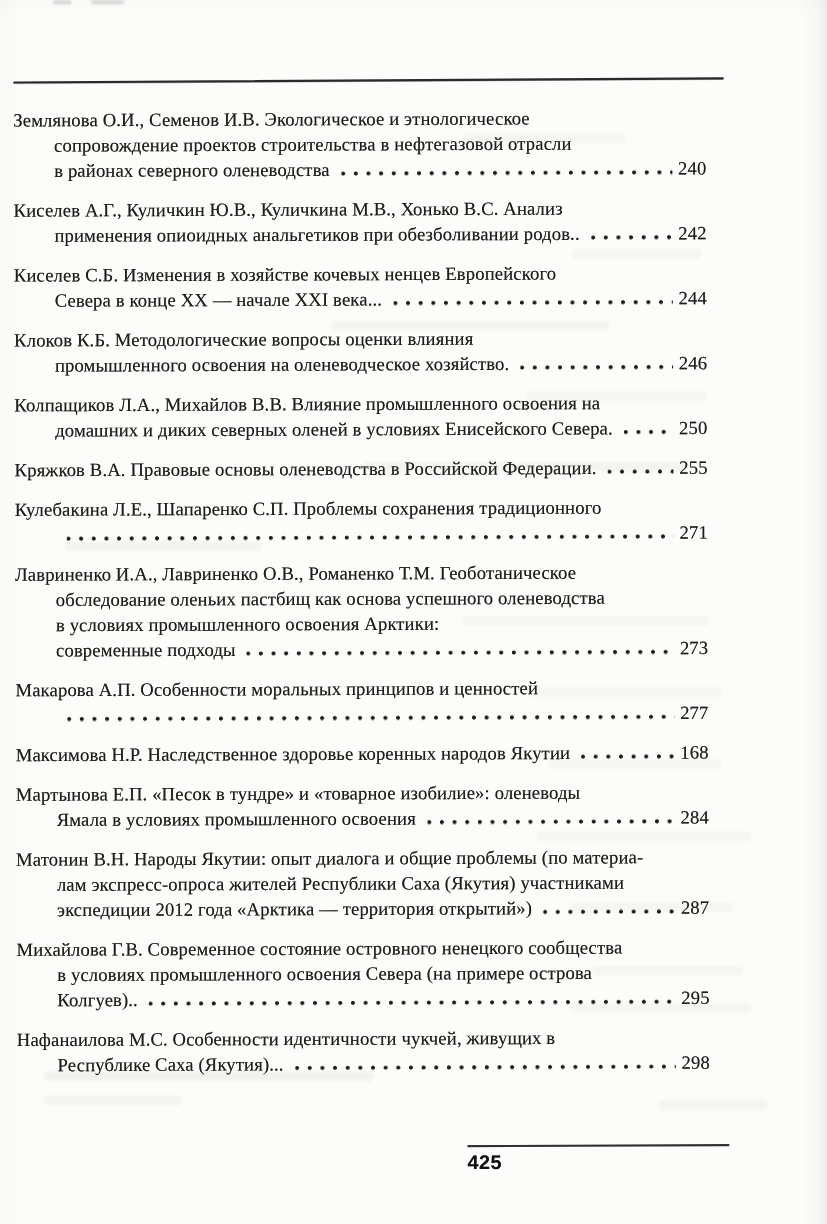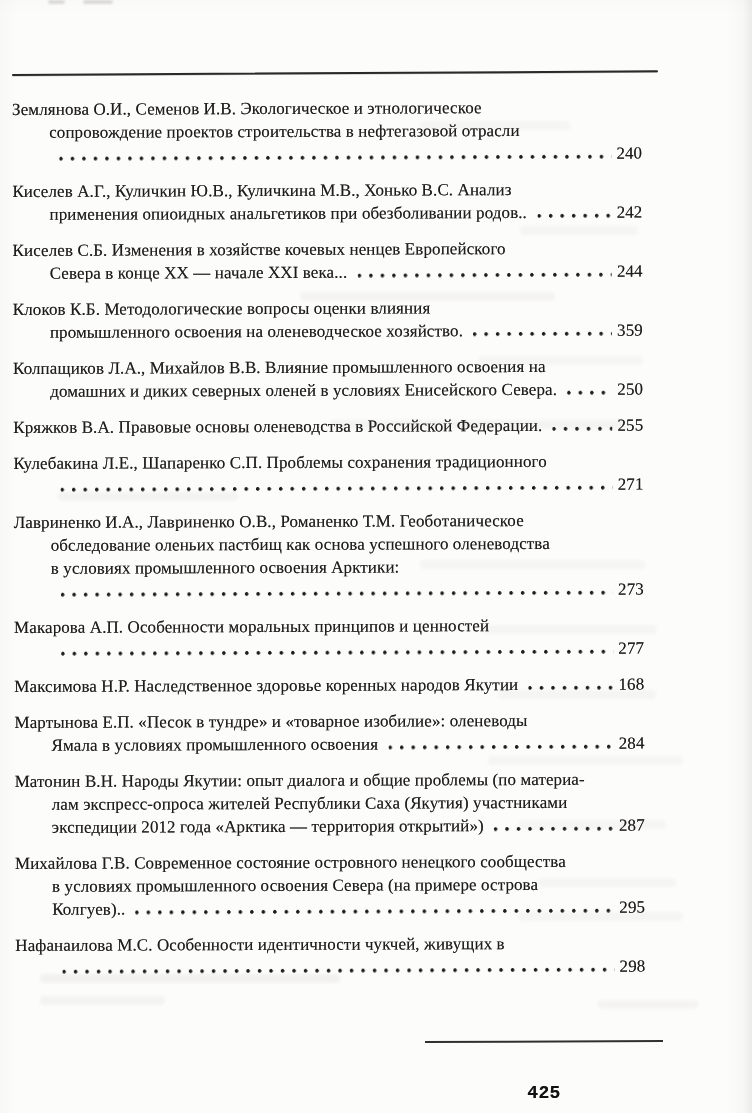--- a/index.html
+++ b/index.html
@@ -37,25 +37,24 @@
     flex:1 1 auto;min-width:12px;height:4px;margin:0 5px 0 10px;
     background-image:radial-gradient(circle at 1.7px 1.9px, var(--ink,#1f1d1b) 1.5px, rgba(0,0,0,0) 2.1px);
     background-size:11.5px 4px;background-repeat:repeat-x;background-position:left bottom;
   }
   .pg{flex:0 0 auto;white-space:nowrap;}
   .footer-rule{
     position:absolute;left:425px;top:1041px;width:238px;height:2.2px;
     background:#303030;transform:rotate(-0.25deg);transform-origin:left center;
   }
   .folio{
-    position:absolute;left:425px;top:1047px;width:238px;text-align:center;
-    font-family:Liberation Mono, monospace;font-weight:bold;font-size:18px;
+    position:absolute;left:425px;top:1047px;width:238px;text-align:left;
+    font-family:Liberation Sans, sans-serif;font-weight:bold;font-size:18px;
     color:#121212;letter-spacing:0.4px;
     text-shadow:0 0 0.4px rgba(0,0,0,0.55);
-    margin-top:36px;
   }
   .ghost{
     position:absolute;height:9px;border-radius:4px;
     background:rgba(110,105,100,1);filter:blur(1.6px);
   }
   .smudge{position:absolute;background:rgba(160,158,156,0.35);filter:blur(1px);border-radius:2px;}
   .s1{left:48px;top:0;width:17px;height:4px;}
   .s2{left:83px;top:0;width:30px;height:4px;}
   .edge-right{position:absolute;right:0;top:0;bottom:0;width:9px;
     background:linear-gradient(to right, rgba(0,0,0,0), rgba(0,0,0,0.045));}
@@ -67,20 +66,21 @@
   <div class="smudge s1"></div>
   <div class="smudge s2"></div>
 
   <div class="top-rule"></div>
 
   <div class="toc" id="toc">
       <div class="entry">
         <div class="line">Землянова О.И., Семенов И.В. Экологическое и этнологическое</div>
         <div class="line cont">сопровождение проектов строительства в нефтегазовой отрасли</div>
         <div class="line last cont">
+          <span class="t">в районах северного оленеводства</span>
           <span class="leader"></span>
           <span class="pg">240</span>
         </div>
       </div>
       <div class="entry">
         <div class="line">Киселев А.Г., Куличкин Ю.В., Куличкина М.В., Хонько В.С. Анализ</div>
         <div class="line last cont">
           <span class="t">применения опиоидных анальгетиков при обезболивании родов..</span>
           <span class="leader"></span>
           <span class="pg">242</span>
@@ -92,21 +92,21 @@
           <span class="t">Севера в конце XX — начале XXI века...</span>
           <span class="leader"></span>
           <span class="pg">244</span>
         </div>
       </div>
       <div class="entry">
         <div class="line">Клоков К.Б. Методологические вопросы оценки влияния</div>
         <div class="line last cont">
           <span class="t">промышленного освоения на оленеводческое хозяйство.</span>
           <span class="leader"></span>
-          <span class="pg">359</span>
+          <span class="pg">246</span>
         </div>
       </div>
       <div class="entry">
         <div class="line">Колпащиков Л.А., Михайлов В.В. Влияние промышленного освоения на</div>
         <div class="line last cont">
           <span class="t">домашних и диких северных оленей в условиях Енисейского Севера.</span>
           <span class="leader"></span>
           <span class="pg">250</span>
         </div>
       </div>
@@ -122,20 +122,21 @@
         <div class="line last cont">
           <span class="leader"></span>
           <span class="pg">271</span>
         </div>
       </div>
       <div class="entry">
         <div class="line">Лавриненко И.А., Лавриненко О.В., Романенко Т.М. Геоботаническое</div>
         <div class="line cont">обследование оленьих пастбищ как основа успешного оленеводства</div>
         <div class="line cont">в условиях промышленного освоения Арктики:</div>
         <div class="line last cont">
+          <span class="t">современные подходы</span>
           <span class="leader"></span>
           <span class="pg">273</span>
         </div>
       </div>
       <div class="entry">
         <div class="line">Макарова А.П. Особенности моральных принципов и ценностей</div>
         <div class="line last cont">
           <span class="leader"></span>
           <span class="pg">277</span>
         </div>
@@ -169,20 +170,21 @@
         <div class="line cont">в условиях промышленного освоения Севера (на примере острова</div>
         <div class="line last cont">
           <span class="t">Колгуев)..</span>
           <span class="leader"></span>
           <span class="pg">295</span>
         </div>
       </div>
       <div class="entry">
         <div class="line">Нафанаилова М.С. Особенности идентичности чукчей, живущих в</div>
         <div class="line last cont">
+          <span class="t">Республике Саха (Якутия)...</span>
           <span class="leader"></span>
           <span class="pg">298</span>
         </div>
       </div>
     </div>
 
   <div class="footer-rule"></div>
   <div class="folio">425</div>
 
   <div id="ghosts">

